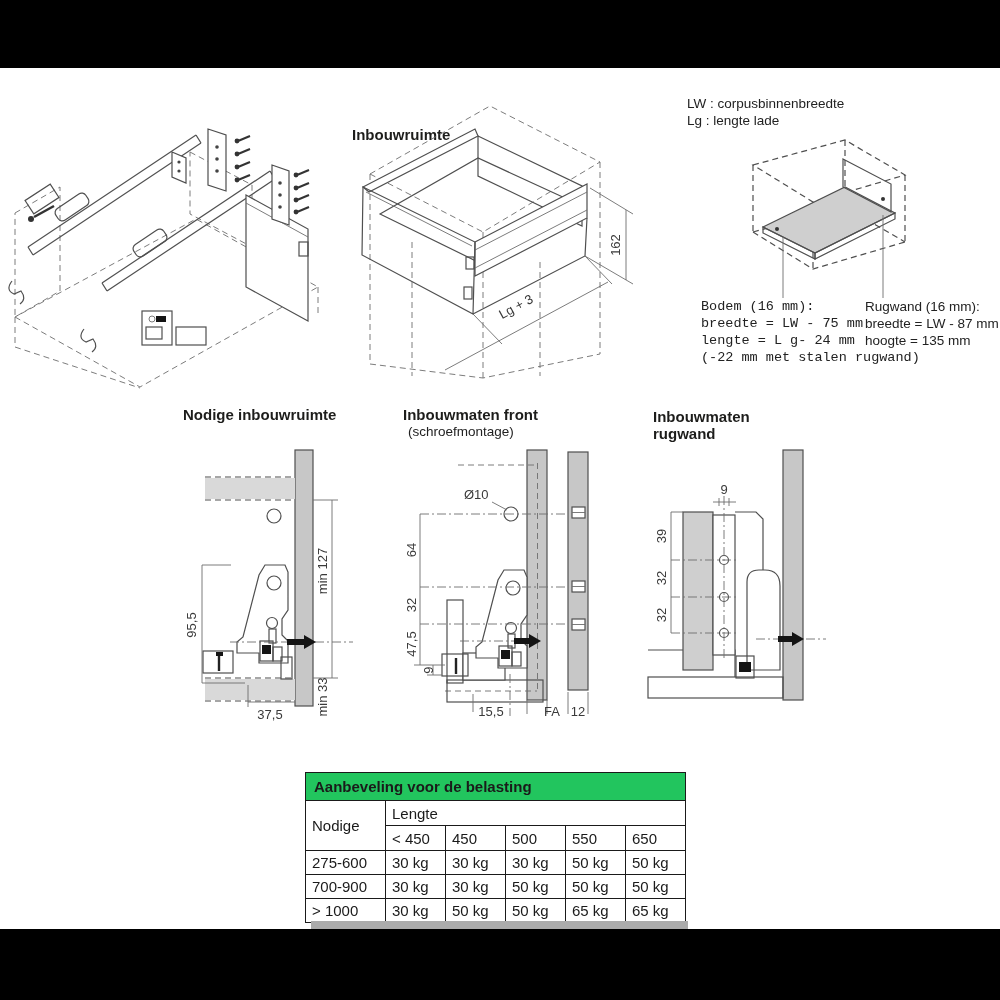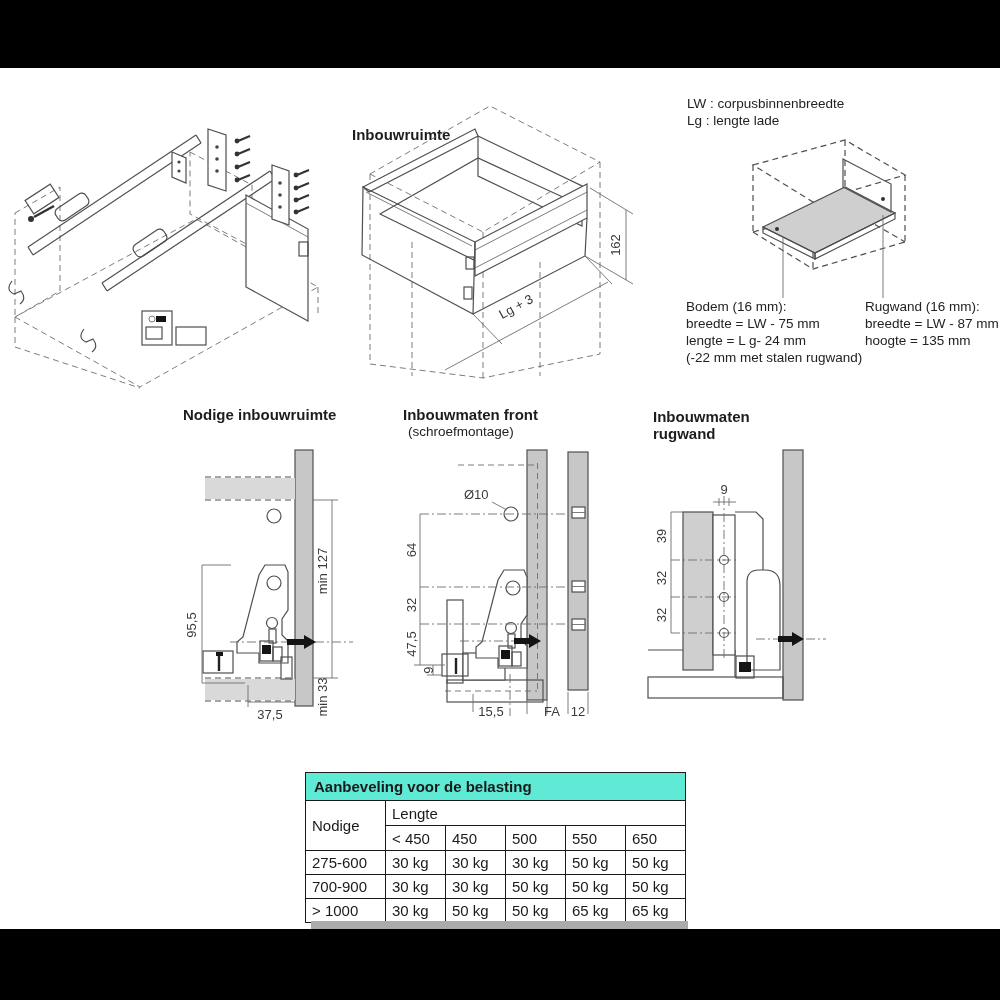--- a/index.html
+++ b/index.html
@@ -20,39 +20,39 @@
   .gfill{fill:#c7c7c7;}
   .g2{fill:#d9d9d9;}
   .g3{fill:#cfcfcf;}
   .wfill{fill:#ffffff;}
   .blk{fill:#141414;stroke:none;}
   
   #load-table{position:absolute;left:305px;top:772px;border-collapse:collapse;
               font-size:15px;color:#1a1a1a;table-layout:fixed;}
   #load-table td{border:1.6px solid #1a1a1a;padding:1px 6px;text-align:left;
                  white-space:nowrap;overflow:hidden;}
-  #load-table .title-cell{background:#5eead4;font-weight:bold;height:25px;padding-left:8px;}
+  #load-table .title-cell{background:#22c55e;font-weight:bold;height:25px;padding-left:8px;}
   #load-table .hd{height:22px;}
   #load-table .dr{height:21px;}
   .tbl-shadow{position:absolute;background:#ababab;}
 </style>
 </head>
 <body>
 
 <div id="page">
 
   <div class="bar" style="top:0;height:68px;"></div>
   <div class="bar" style="top:929px;height:71px;"></div>
 
   <div class="abs h1" style="left:352px;top:79px;margin-top:47px;">Inbouwruimte</div>
 
   <div class="abs body-txt" style="left:687px;top:95px;">LW : corpusbinnenbreedte</div>
   <div class="abs body-txt" style="left:687px;top:112px;">Lg : lengte lade</div>
 
-  <div class="abs note" style="left:686px;top:298px;">
+  <div class="abs note" style="left:701px;top:298px;font-family:Liberation Mono, monospace;">
     <div class="nt">Bodem (16 mm):</div>
     <div class="nt">breedte = LW - 75 mm</div>
     <div class="nt">lengte = L g- 24 mm</div>
     <div class="nt">(-22 mm met stalen rugwand)</div>
   </div>
   <div class="abs note" style="left:865px;top:298px;">
     <div class="nt">Rugwand (16 mm):</div>
     <div class="nt">breedte = LW - 87 mm</div>
     <div class="nt">hoogte = 135 mm</div>
   </div>

